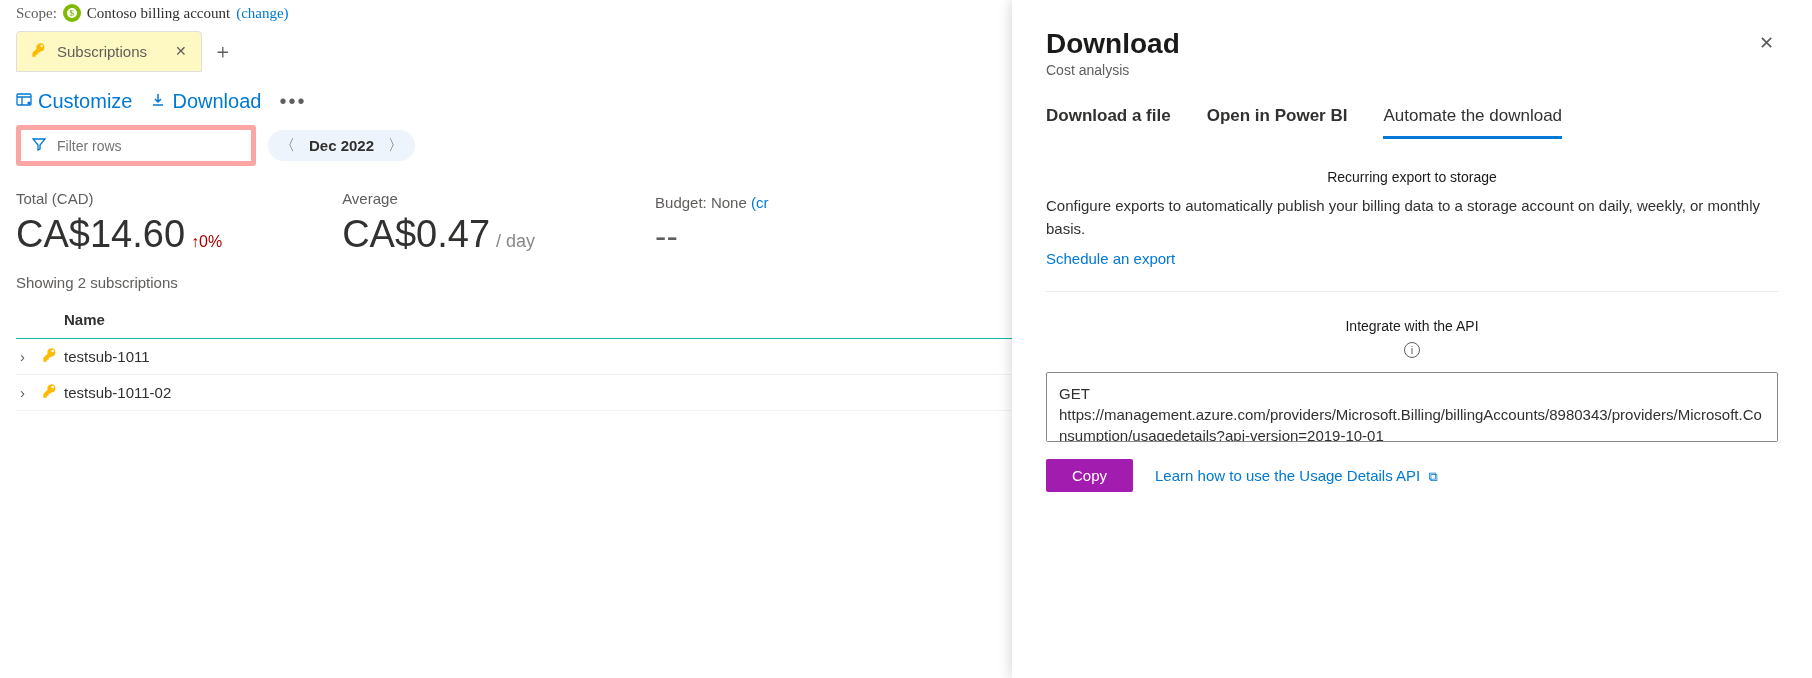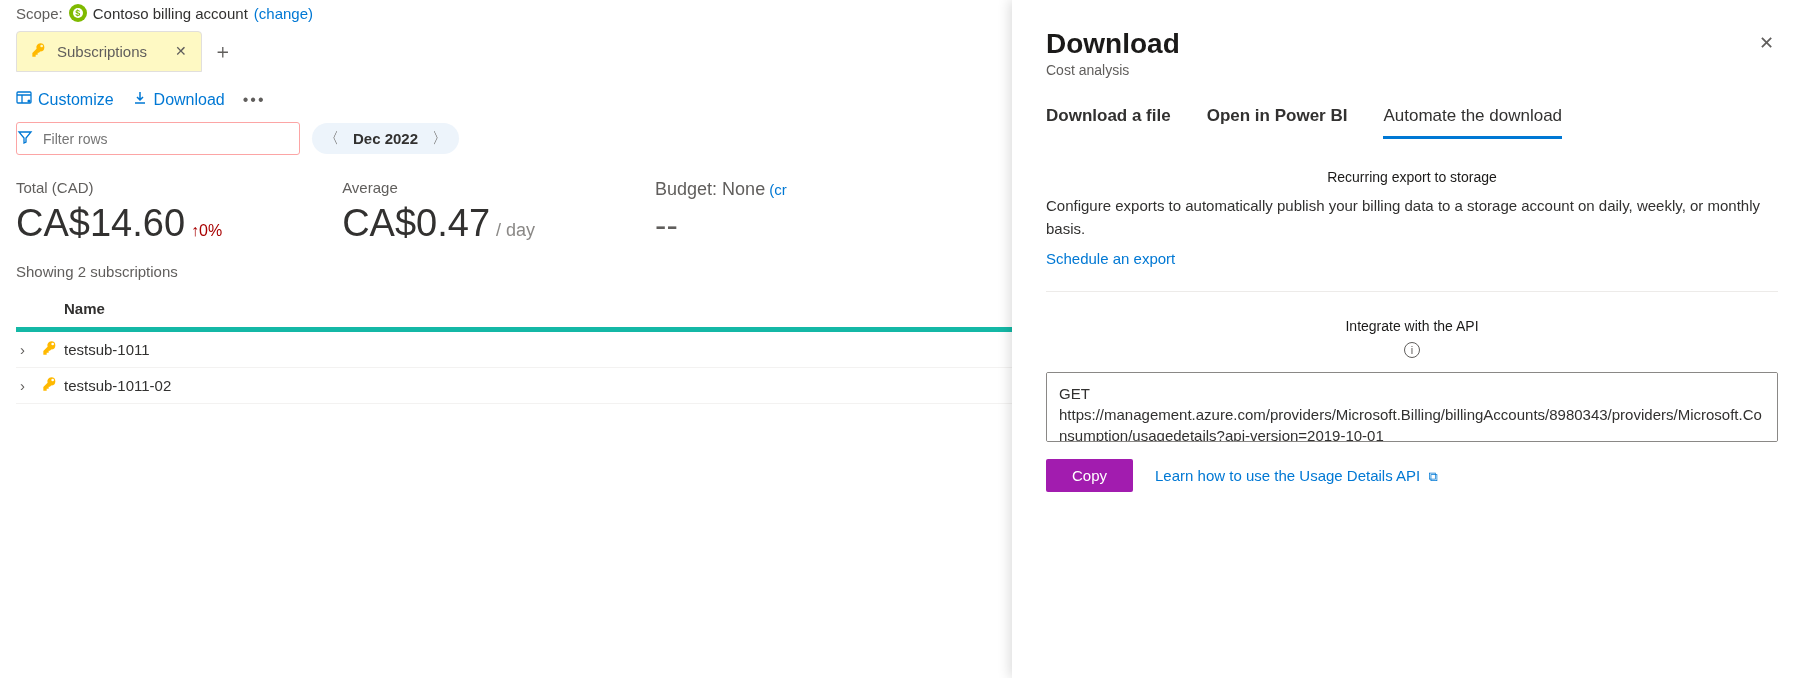--- a/index.html
+++ b/index.html
@@ -7,62 +7,62 @@
     font-family: "Segoe UI", -apple-system, BlinkMacSystemFont, sans-serif;
     font-size: 14px;
     color: #323130;
     background: #ffffff;
     width: 1812px;
     height: 678px;
     overflow: hidden;
     position: relative;
   }
   .main-area { padding: 0 16px; }
-  .scope-row { display: flex; align-items: center; gap: 6px; padding: 4px 0 8px 0; font-size: 15px; color: #605e5c; }
+  .scope-row { display: flex; align-items: center; gap: 6px; padding: 4px 0 8px 0; font-size: 15px; color: #605e5c; font-family: Liberation Serif, serif; }
   .scope-badge { width: 18px; height: 18px; border-radius: 50%; background: #7fba00; display: inline-flex; align-items: center; justify-content: center; color: #fff; font-size: 11px; font-weight: bold; }
   .scope-badge-inner { width: 10px; height: 10px; border-radius: 50%; background: #fff; display:flex; align-items:center; justify-content:center; color:#7fba00; font-size:9px; font-weight:bold;}
   .scope-name { color: #323130; }
   .scope-change { color: #0078d4; }
   .tabs-row { display: flex; align-items: center; gap: 0; }
   .tab-pill {
     display: flex; align-items: center; gap: 10px;
     border: 1px solid #e1dfdd; border-radius: 4px 4px 0 0;
     padding: 10px 14px; background: #fef9c3; font-size: 15px; color: #605e5c;
   }
   .tab-pill .key-icon { color: #ffb900; }
   .tab-close { color: #605e5c; margin-left: 18px; font-size: 14px; }
   .tab-add { width: 42px; height: 42px; display:flex; align-items:center; justify-content:center; color:#605e5c; font-size:20px; }
-  .toolbar-row { display: flex; align-items: center; gap: 18px; padding: 18px 0 12px 0; color: #0078d4; font-size: 16px; }
+  .toolbar-row { display: flex; align-items: center; gap: 18px; padding: 18px 0 12px 0; color: #0078d4; font-size: 20px; }
   .toolbar-item { display: flex; align-items: center; gap: 6px; cursor: pointer; }
   .toolbar-more { color: #605e5c; letter-spacing: 2px; }
   .filter-row { display: flex; align-items: center; gap: 12px; padding-bottom: 18px; }
   .filter-input-wrap {
     display: flex; align-items: center; gap: 10px;
-    border: 1px solid #fca5a5; border-radius: 3px; padding: 6px 0; width: 284px; color: #605e5c;
+    border: 5px solid #fca5a5; border-radius: 3px; padding: 6px 10px; width: 240px; color: #605e5c;
   }
   .filter-input { border: none; outline: none; font-size: 14px; color: #323130; width: 100%; background: transparent; }
   .month-pill {
     display: flex; align-items: center; gap: 14px;
     background: #edf4fb; border-radius: 18px; padding: 6px 12px; color: #323130; font-size: 15px;
   }
   .month-pill .chev { color: #605e5c; }
   .month-pill .label { font-weight: 600; }
   .metrics-row { display: flex; gap: 120px; padding: 6px 0 18px 0; align-items: flex-end; }
   .metric { }
   .metric-label { color: #605e5c; font-size: 15px; margin-bottom: 6px; }
   .metric-value-row { display: flex; align-items: baseline; gap: 6px; }
   .metric-value { font-size: 38px; font-weight: 400; color: #323130; }
   .metric-delta { color: #a80000; font-size: 16px; display: inline-flex; align-items: center; }
   .metric-suffix { color: #8a8886; font-size: 18px; }
   .metric-dash { font-size: 34px; color: #605e5c; }
-  .budget-label { color:#605e5c; font-size:18px; }
+  .budget-label { color:#605e5c; font-size:15px; }
   .budget-create { color:#0078d4; }
   .showing-line { color: #605e5c; font-size: 15px; padding-bottom: 10px; }
   .table { width: 100%; }
-  .table-head { display: flex; border-bottom: 5px solid #14b8a6; padding: 10px 4px; color:#323130; font-weight:600; font-size:15px; }
+  .table-head { display: flex; border-bottom: 1px solid #14b8a6; padding: 10px 4px; color:#323130; font-weight:600; font-size:15px; }
   .col-name { flex: 1; }
   .col-id { width: 60px; text-align:left; }
   .table-row { display: flex; align-items:center; border-bottom: 1px solid #f3f2f1; padding: 8px 4px; font-size:15px; }
   .row-expand { width:22px; color:#605e5c; }
   .row-icon { width:22px; color:#ffb900; }
   .row-name { flex:1; }
   .row-id { width:60px; }
 
   
   .side-panel {

